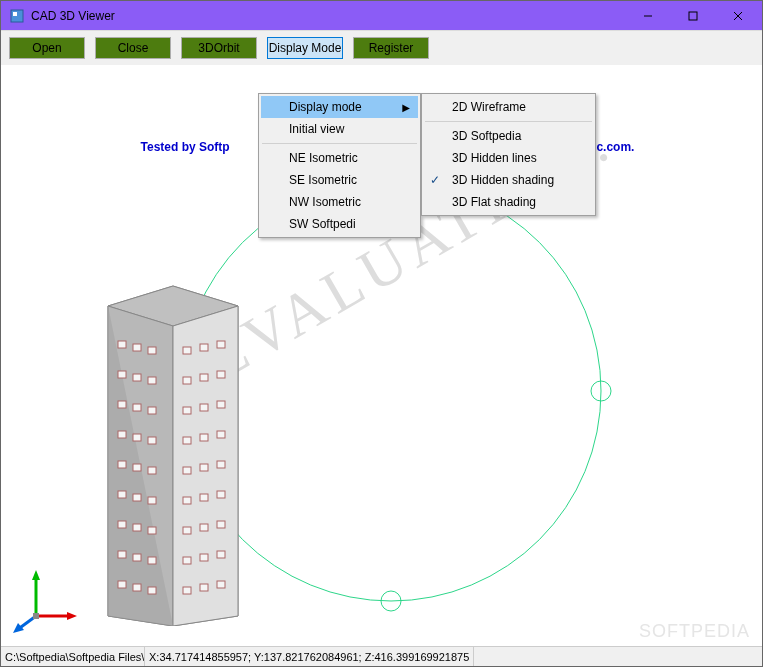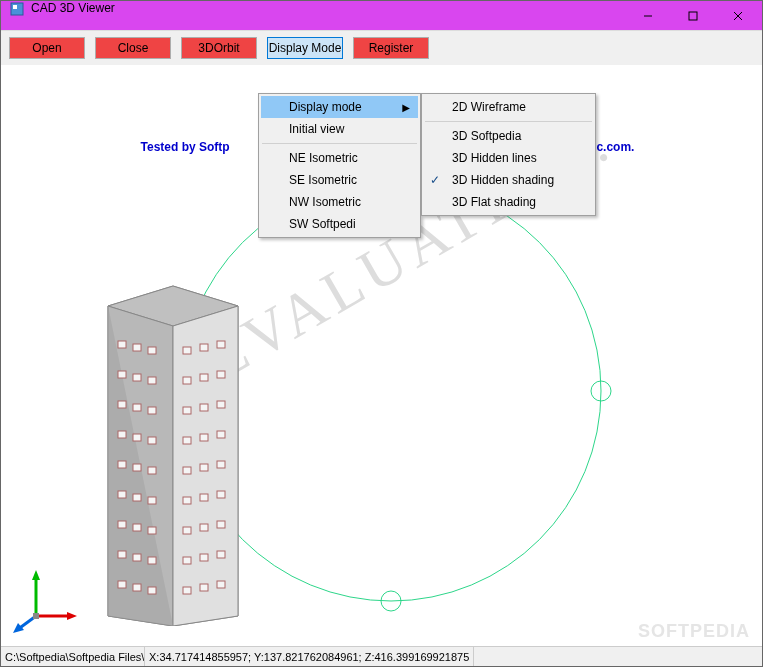--- a/index.html
+++ b/index.html
@@ -1,39 +1,39 @@
 <!DOCTYPE html>
 <html><head>
 <meta charset="utf-8">
 <style>
 * { box-sizing: border-box; margin: 0; padding: 0; }
 body { font-family: "Segoe UI", Tahoma, sans-serif; font-size: 12px; background: #fff; overflow: hidden; }
 .window { width: 763px; height: 667px; border: 1px solid #666; background: #fff; position: relative; }
-.titlebar { height: 30px; display: flex; padding: 0 2px 0 8px; background: #d946ef; border-bottom: 1px solid #ddd; }
+.titlebar { height: 30px; display: flex; align-items: center; padding: 0 2px 0 8px; background: #8b5cf6; border-bottom: 1px solid #ddd; }
 .titlebar-icon { width: 16px; height: 16px; margin-right: 6px; }
 .titlebar-title { flex: 1; font-size: 12px; }
 .titlebar-btns { display: flex; }
 .titlebar-btn { width: 45px; height: 29px; display: flex; align-items: center; justify-content: center; font-size: 10px; }
 .toolbar { height: 34px; display: flex; align-items: center; gap: 10px; padding: 0 8px; background: #f0f0f0; border-bottom: 1px solid #f0f0f0; }
-.toolbar button { width: 76px; height: 22px; background: #ef4444; border: 1px solid #adadad; font-size: 12px; font-family: inherit; cursor: pointer; }
+.toolbar button { width: 76px; height: 22px; background: #4d7c0f; border: 1px solid #adadad; font-size: 12px; font-family: inherit; cursor: pointer; }
 .toolbar button.pressed { border: 1px solid #0078d7; background: #cce4f7; }
 .viewport { position: absolute; left: 0; right: 0; top: 65px; bottom: 20px; background: #fff; overflow: hidden; }
 .statusbar { position: absolute; left: 0; right: 0; bottom: 0; height: 20px; background: #f0f0f0; border-top: 1px solid #ccc; display: flex; align-items: center; font-size: 11px; }
 .statusbar .cell { border-right: 1px solid #ccc; padding: 0 4px; height: 100%; display: flex; align-items: center; overflow: hidden; white-space: nowrap; }
 .statusbar .cell.path { width: 144px; }
 .menu { position: absolute; background: #f0f0f0; border: 1px solid #a0a0a0; box-shadow: 2px 2px 3px rgba(0,0,0,0.25); font-size: 12px; padding: 2px; min-width: 150px; }
 .menu-item { height: 22px; display: flex; align-items: center; padding: 0 24px 0 28px; position: relative; white-space: nowrap; cursor: default; }
 .menu-item.hl { background: #90c8f6; }
 .menu-item .arrow { position: absolute; right: 8px; font-size: 10px; }
 .menu-item .check { position: absolute; left: 6px; font-size: 12px; color: #1a4f8a; }
 .menu-sep { height: 1px; background: #d0d0d0; margin: 3px 1px; }
 .menu1 { left: 257px; top: 27px; width: 163px; }
 .menu2 { left: 420px; top: 27px; width: 175px; }
 .watermark-eval { position: absolute; left: 180px; top: 150px; font-size: 60px; color: #ddd; transform: rotate(-30deg); letter-spacing: 6px; font-weight: 400; pointer-events: none; font-family: Georgia, serif; }
-.watermark-soft { position: absolute; right: 12px; bottom: 4px; font-size: 18px; color: #e5e5e5; font-weight: 700; letter-spacing: 1px; pointer-events: none; }
+.watermark-soft { position: absolute; right: 12px; bottom: 4px; font-size: 18px; color: #e5e5e5; font-weight: 400; letter-spacing: 1px; pointer-events: none; }
 .credit { position: absolute; top: 74px; left: 0; right: 0; text-align: center; font-size: 12px; }
 .credit .l1 { color: #0000cc; font-weight: 700; margin-left: 12px; }
 .credit .l2 { color: #0000cc; text-decoration: underline; font-weight: 700; }
 .axis { position: absolute; left: 10px; bottom: 10px; width: 70px; height: 70px; }
 .orbit { position: absolute; left: 150px; top: 100px; width: 480px; height: 450px; }
 .building { position: absolute; left: 62px; top: 180px; width: 220px; height: 380px; }
 </style>
 </head>
 <body>
 

